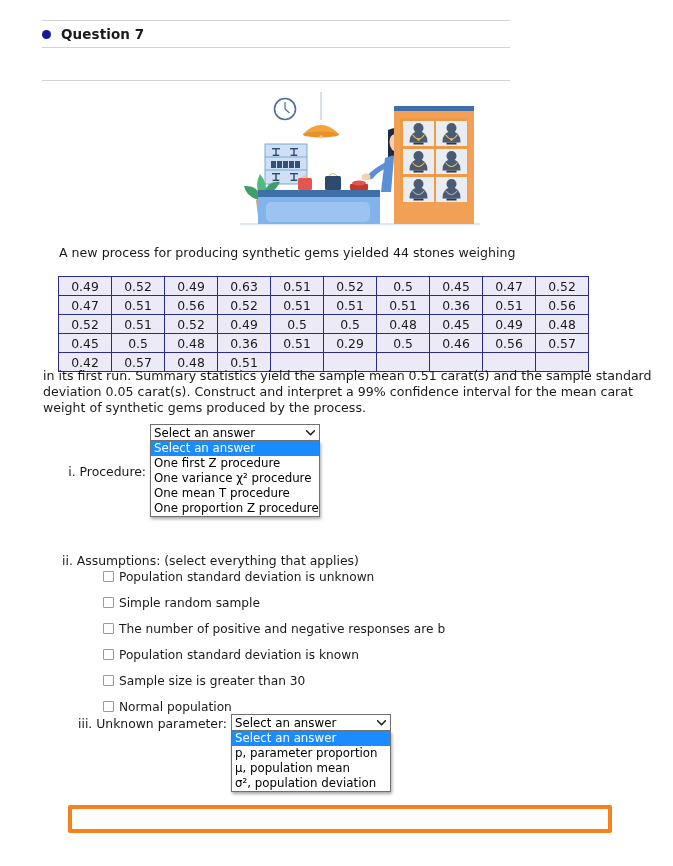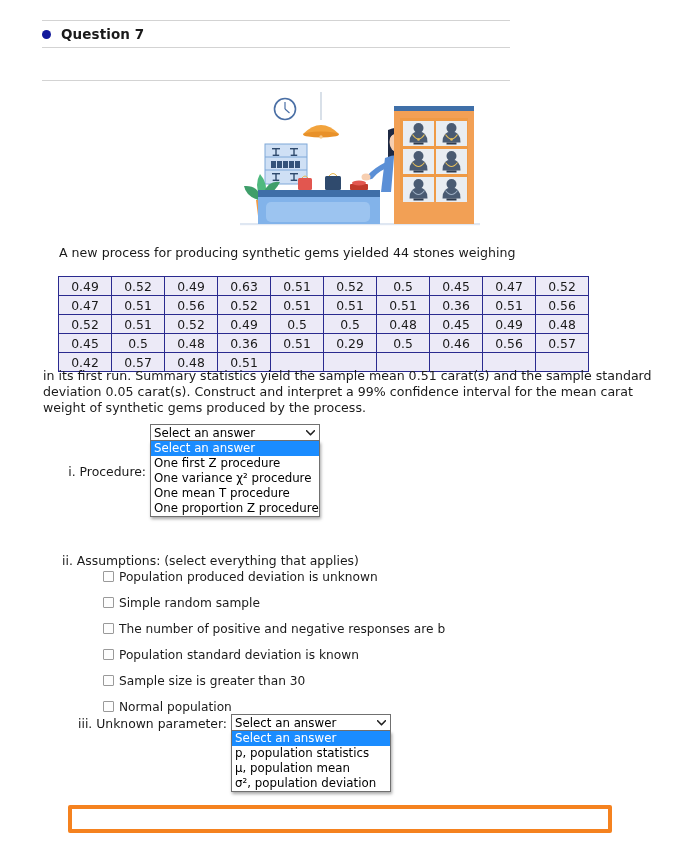--- a/index.html
+++ b/index.html
@@ -488,21 +488,21 @@
           <div class="opt">One proportion Z procedure</div>
         </div>
       </div>
     </div>
   </div>
 
   <div class="part-ii">
     <div class="heading">ii. Assumptions: (select everything that applies)</div>
     <div class="chk-row">
       <span class="chk-box"></span>
-      <span class="chk-lbl">Population produced deviation is unknown</span>
+      <span class="chk-lbl">Population standard deviation is unknown</span>
     </div>
     <div class="chk-row">
       <span class="chk-box"></span>
       <span class="chk-lbl">Simple random sample</span>
     </div>
     <div class="chk-row">
       <span class="chk-box"></span>
       <span class="chk-lbl">The number of positive and negative responses are b</span>
     </div>
     <div class="chk-row">
@@ -525,21 +525,21 @@
       <div class="sel-box sel-box-2">
         <span class="sel-val">Select an answer</span>
         <span class="sel-caret">
           <svg width="9" height="6" viewBox="0 0 9 6">
               <path d="M0.6 0.8 L4.5 4.8 L8.4 0.8" fill="none" stroke="#222" stroke-width="1.6" stroke-linecap="round" stroke-linejoin="round"></path>
             </svg>
         </span>
       </div>
       <div class="sel-list sel-list-2">
         <div class="opt selected">Select an answer</div>
-        <div class="opt">p, population statistics</div>
+        <div class="opt">p, parameter proportion</div>
         <div class="opt">μ, population mean</div>
         <div class="opt">σ², population deviation</div>
       </div>
     </div>
   </div>
 
   <input class="answer-box" type="text" placeholder="" style="">
 
 </div>
 

